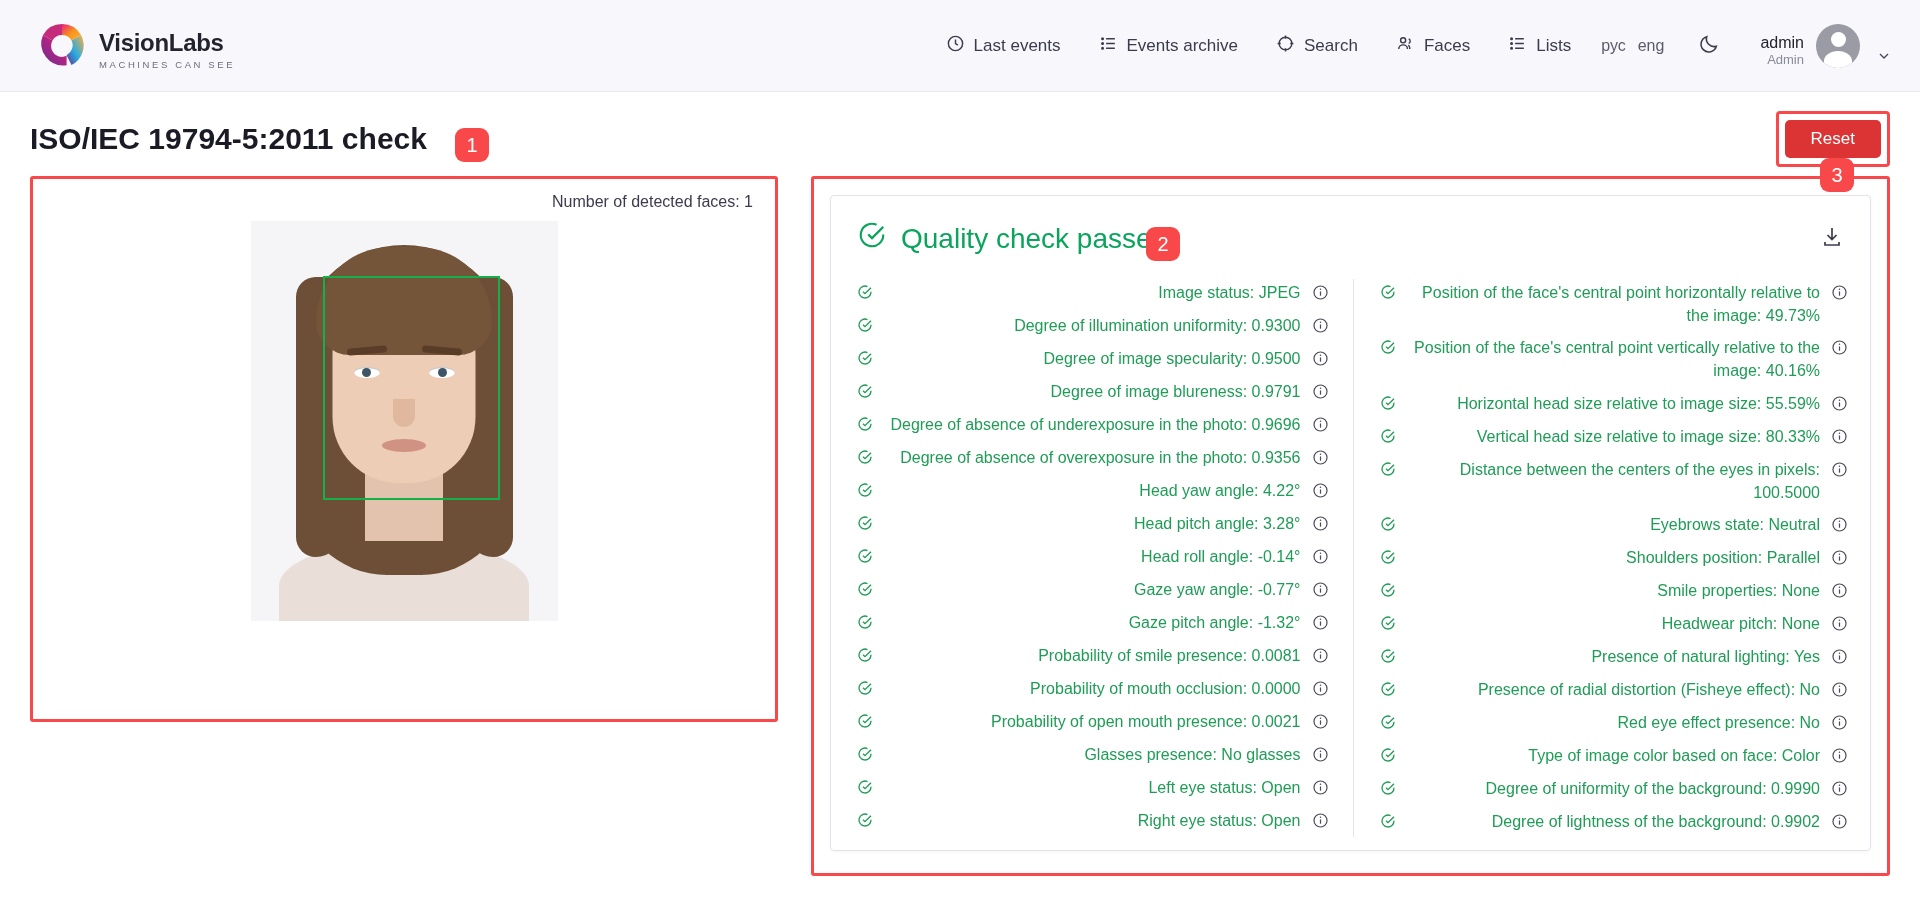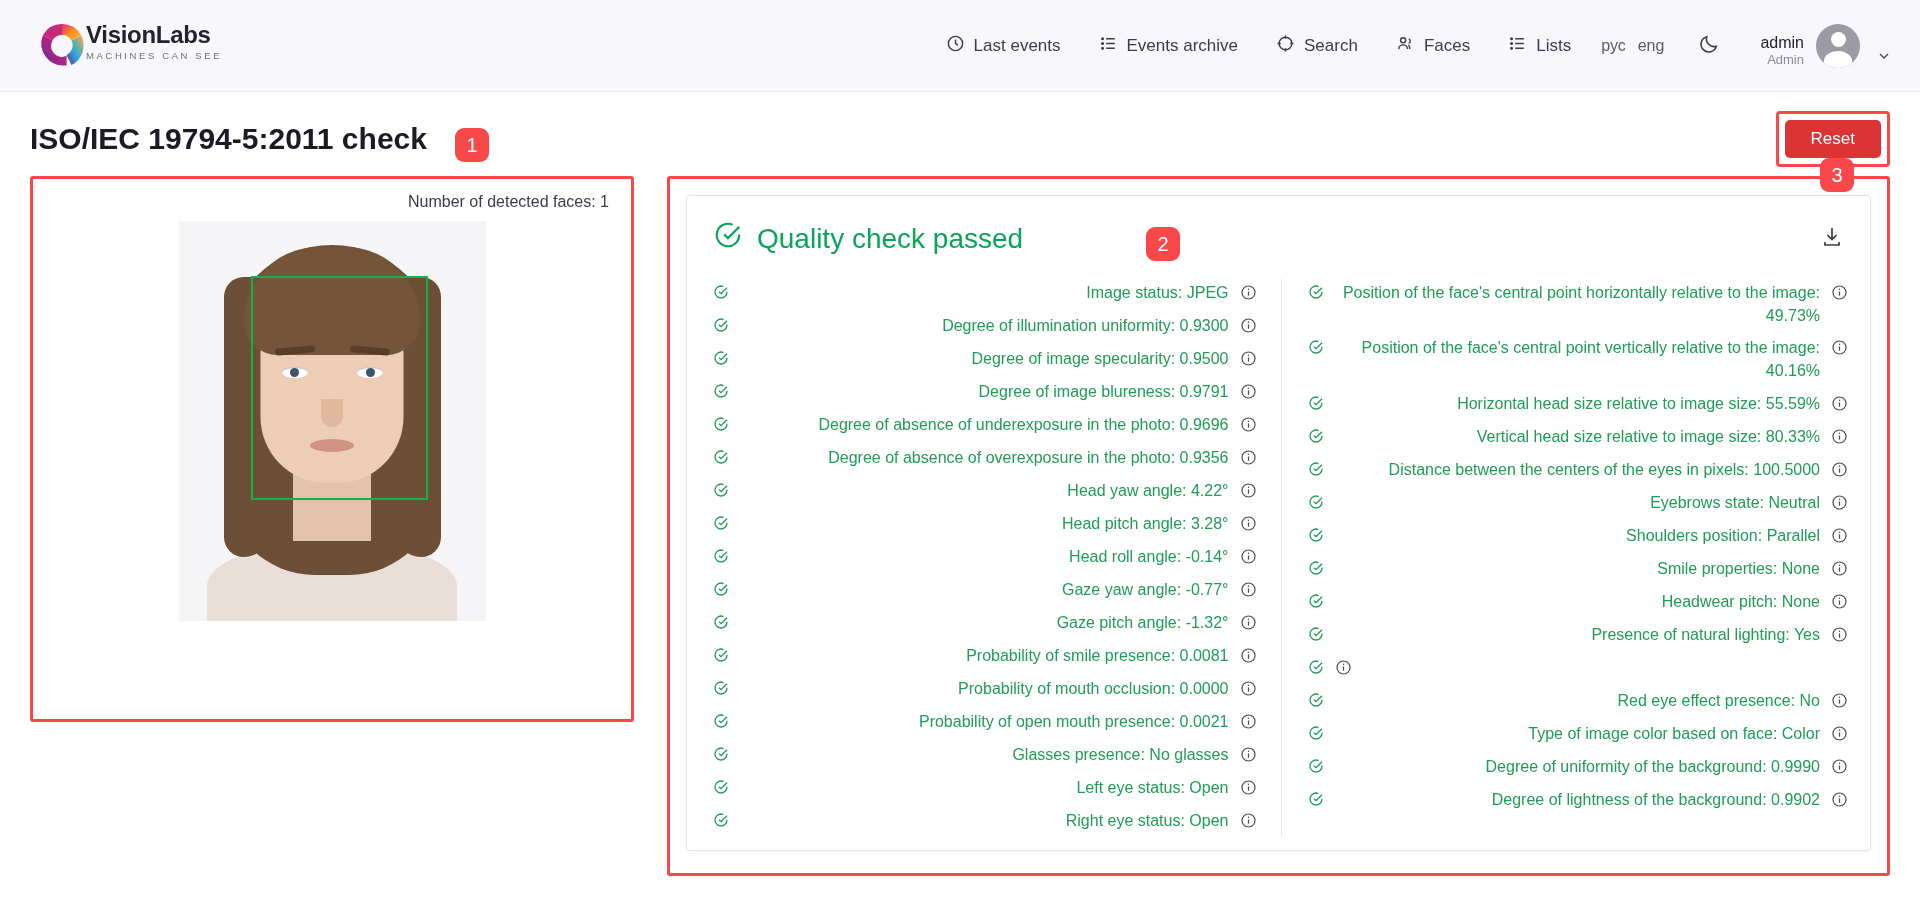--- a/index.html
+++ b/index.html
@@ -13,21 +13,21 @@
   
   .header {
     height: 92px;
     background: #f8f7fb;
     border-bottom: 1px solid #e8e6f0;
     display: flex;
     align-items: center;
     padding: 0 28px 0 38px;
     position: relative;
   }
-  .brand { display: flex; align-items: flex-start; gap: 0; }
+  .brand { display: flex; align-items: flex-end; gap: 13px; }
   .logo-mark { width: 48px; height: 48px; position: relative; }
   .brand-text { display: flex; flex-direction: column; justify-content: center; }
   .brand-name {
     font-size: 24px; font-weight: bold; color: #23232d;
     letter-spacing: -0.3px; line-height: 1.05;
   }
   .brand-tag {
     font-size: 9.5px; color: #6e6e7a; letter-spacing: 2.6px;
     margin-top: 3px; font-weight: 500;
   }
@@ -90,21 +90,21 @@
   .reset-btn {
     background: #dc3434; color: #fff; border: none;
     font-size: 17px; padding: 9px 26px; border-radius: 5px;
     cursor: pointer; font-family: inherit;
   }
 
   
   .main { display: flex; padding: 0 30px; gap: 33px; align-items: flex-start; }
 
   .left-panel {
-    width: 604px; border: 3px solid #f9484a; border-radius: 3px;
+    width: 748px; border: 3px solid #f9484a; border-radius: 3px;
     background: #fff; padding: 14px 20px 26px 20px;
     height: 546px;
   }
   .faces-count {
     text-align: right; font-size: 16px; color: #3b3b4d; padding-right: 2px;
   }
   .photo-wrap {
     display: flex; justify-content: center; margin-top: 10px;
   }
   .photo {
@@ -713,20 +713,21 @@
                   <circle cx="12" cy="12" r="9.2"></circle>
                   <path d="M12 10.5v6"></path>
                   <circle cx="12" cy="7.4" r="1.1" fill="#4a4a5a" stroke="none"></circle>
                 </svg></span>
             </div>
             <div class="check-row">
               <span class="check-ico"><svg width="16" height="16" viewBox="0 0 24 24" fill="none" stroke="#1f9c56" stroke-width="2">
                   <path d="M21 11.5v.5a9 9 0 1 1-5.3-8.2"></path>
                   <path d="M9 11.5l3 3 9-9"></path>
                 </svg></span>
+              <span class="check-text">Presence of radial distortion (Fisheye effect): No</span>
               <span class="info-ico"><svg width="17" height="17" viewBox="0 0 24 24" fill="none" stroke="#4a4a5a" stroke-width="1.7">
                   <circle cx="12" cy="12" r="9.2"></circle>
                   <path d="M12 10.5v6"></path>
                   <circle cx="12" cy="7.4" r="1.1" fill="#4a4a5a" stroke="none"></circle>
                 </svg></span>
             </div>
             <div class="check-row">
               <span class="check-ico"><svg width="16" height="16" viewBox="0 0 24 24" fill="none" stroke="#1f9c56" stroke-width="2">
                   <path d="M21 11.5v.5a9 9 0 1 1-5.3-8.2"></path>
                   <path d="M9 11.5l3 3 9-9"></path>

